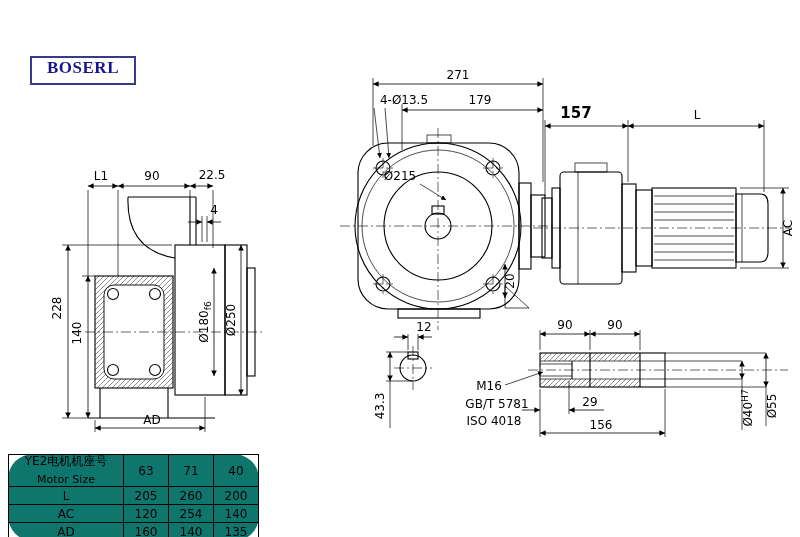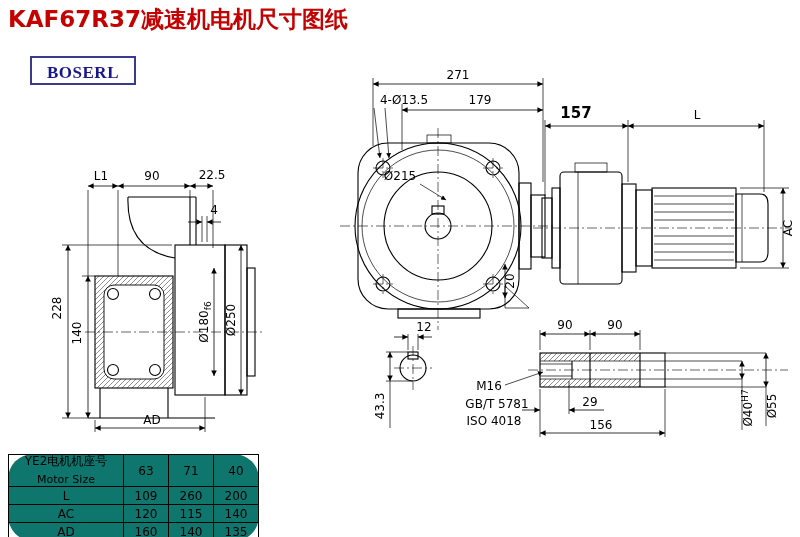--- a/index.html
+++ b/index.html
@@ -1,20 +1,20 @@
 <!DOCTYPE html>
 <html><head>
 <meta charset="utf-8">
 <style>
   html,body{margin:0;padding:0;background:#fff;}
   .stage{position:relative;width:800px;height:537px;background:#fff;overflow:hidden;
          font-family:"DejaVu Sans","Liberation Sans",sans-serif;}
   .title{position:absolute;left:8px;top:4px;font-size:23px;font-weight:bold;color:#c40000;margin:0;}
   .logo{position:absolute;left:30px;top:56px;width:102px;height:25px;border:2px solid #3a3a8a;
-        display:flex;align-items:flex-end;justify-content:center;background:#fff;}
+        display:flex;align-items:flex-start;justify-content:center;background:#fff;}
   .logo span{font-family:"Liberation Serif","DejaVu Serif",serif;font-size:17px;font-weight:bold;
         color:#18188a;letter-spacing:.5px;}
   svg.drawing{position:absolute;left:0;top:0;}
   svg text{font-size:12px;fill:#000;font-family:"DejaVu Sans","Liberation Sans",sans-serif;}
   svg text.big{font-size:15px;font-weight:bold;}
   .ln{fill:none;stroke:#000;stroke-width:1.1;}
   .thin{fill:none;stroke:#000;stroke-width:0.7;}
   .cl{fill:none;stroke:#000;stroke-width:0.6;stroke-dasharray:10 3 2 3;}
   .dim{fill:none;stroke:#000;stroke-width:0.8;}
   .size-table{position:absolute;left:8px;top:454px;border-collapse:collapse;background:#0f766e;border-radius:25px;}
@@ -22,21 +22,20 @@
         min-width:38px;color:#000;}
   .size-table td.c0{min-width:108px;}
   .size-table .hdr div{line-height:1.1;font-size:12px;}
   .size-table .hdr div.en{font-size:11px;margin-top:6px;}
 </style>
 </head>
 <body>
 
 <div class="stage">
 
-  <h1 class="title">KAF67R37减速机电机尺寸图纸</h1>
 
   <div class="logo">
     <span>BOSERL</span>
   </div>
 
   <svg class="drawing" width="800" height="537" viewBox="0 0 800 537">
     <defs>
       <marker id="arw" viewBox="0 0 10 10" refX="10" refY="5" markerWidth="9" markerHeight="7" orient="auto-start-reverse">
         <path d="M0,0 L10,5 L0,10 z" fill="#000"></path>
       </marker>
@@ -255,28 +254,28 @@
       <td class="c0 hdr">
         <div>YE2电机机座号</div>
         <div class="en">Motor Size</div>
       </td>
       <td>63</td>
       <td>71</td>
       <td>40</td>
     </tr>
     <tr>
       <td class="c0">L</td>
-      <td>109</td>
+      <td>205</td>
       <td>260</td>
       <td>200</td>
     </tr>
     <tr>
       <td class="c0">AC</td>
       <td>120</td>
-      <td>115</td>
+      <td>254</td>
       <td>140</td>
     </tr>
     <tr>
       <td class="c0">AD</td>
       <td>160</td>
       <td>140</td>
       <td>135</td>
     </tr>
   </tbody>
     </table>

